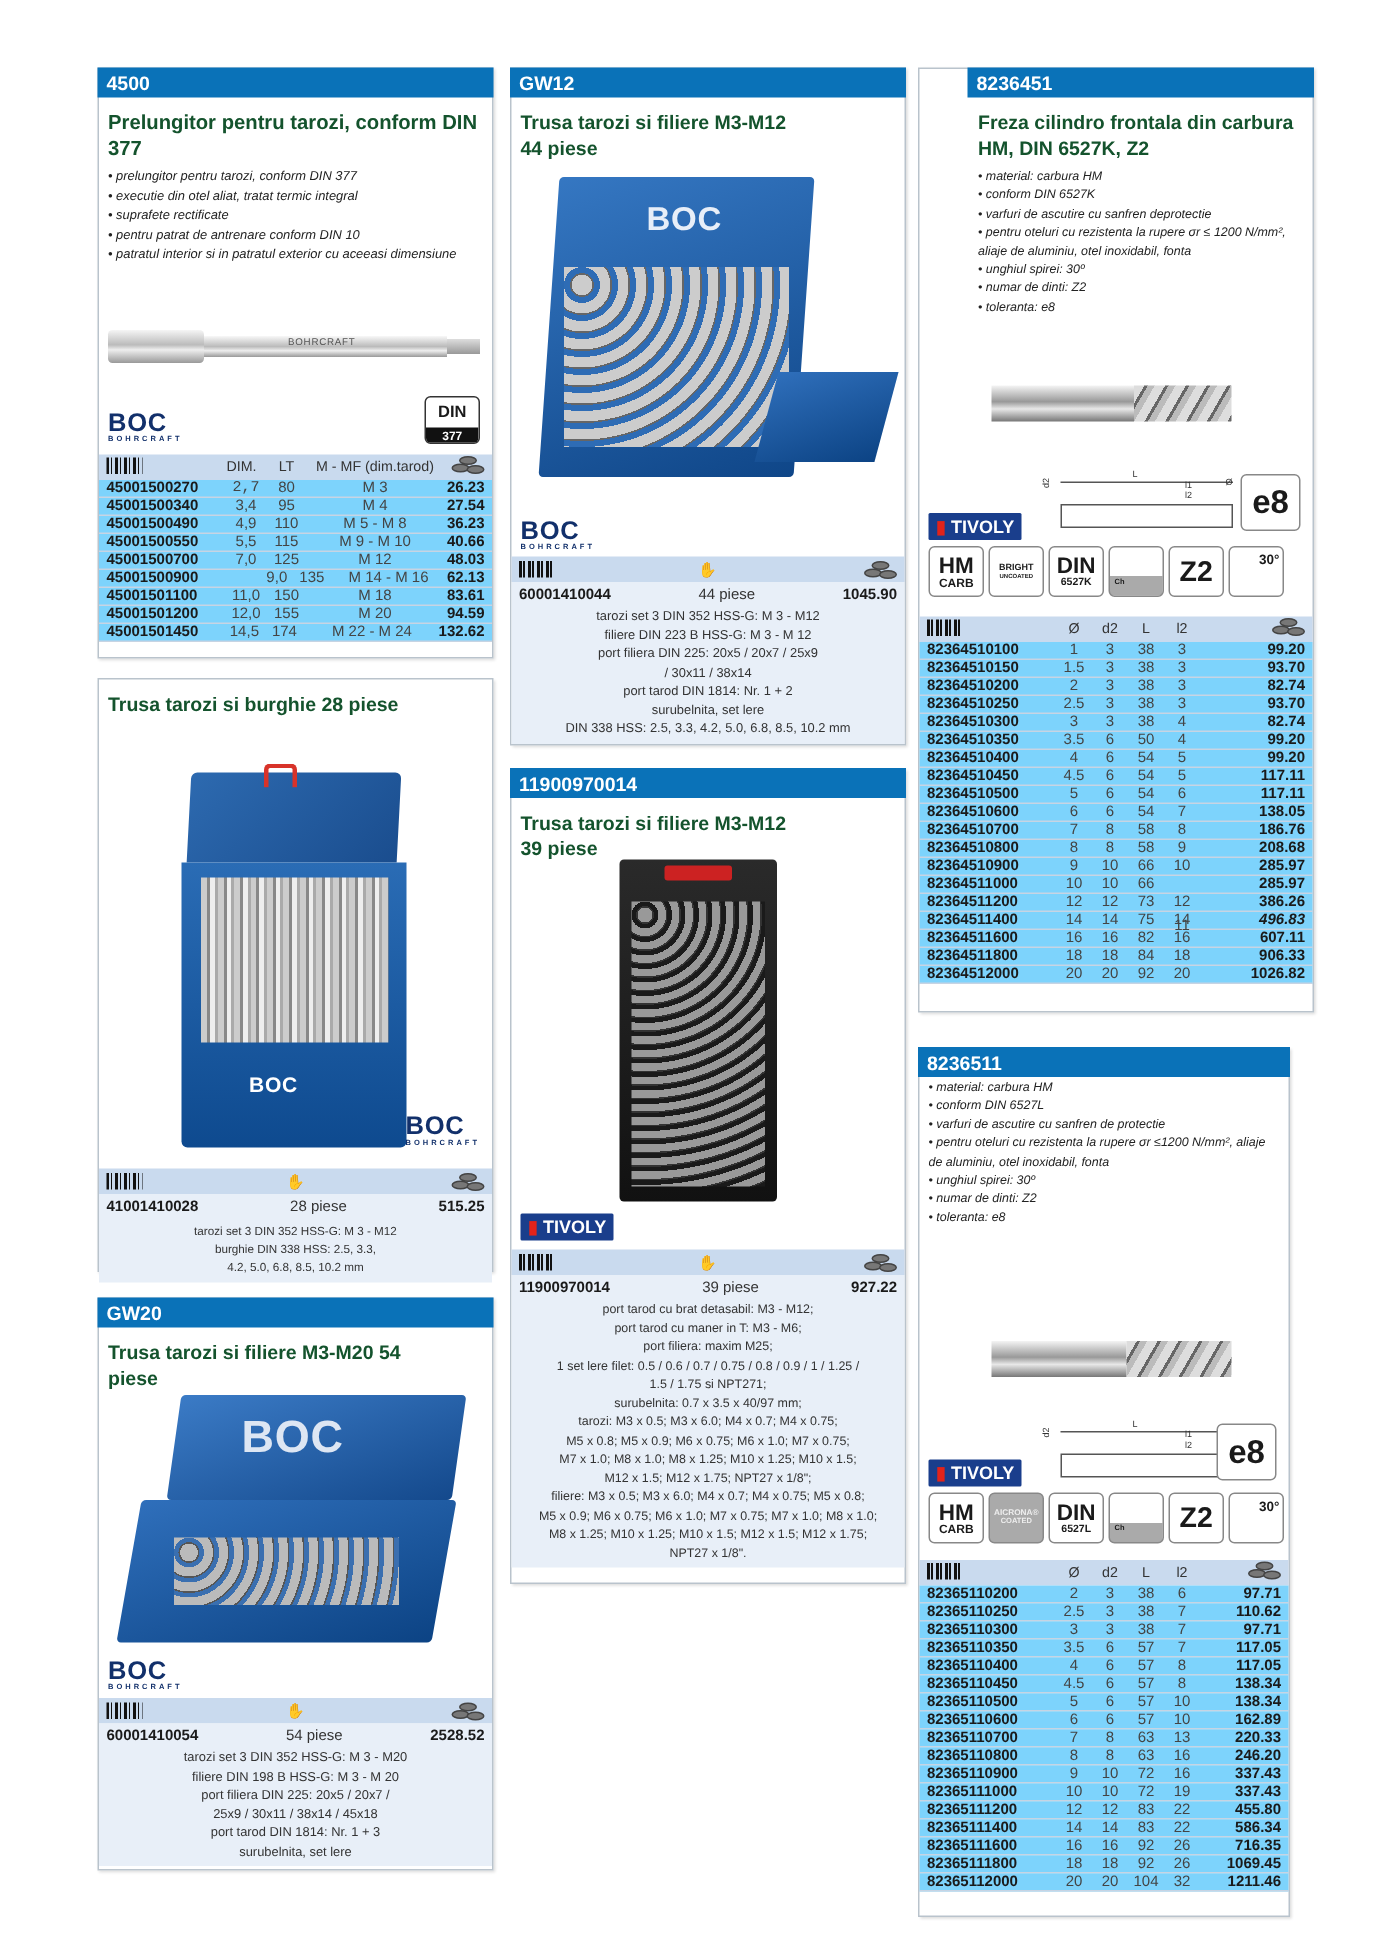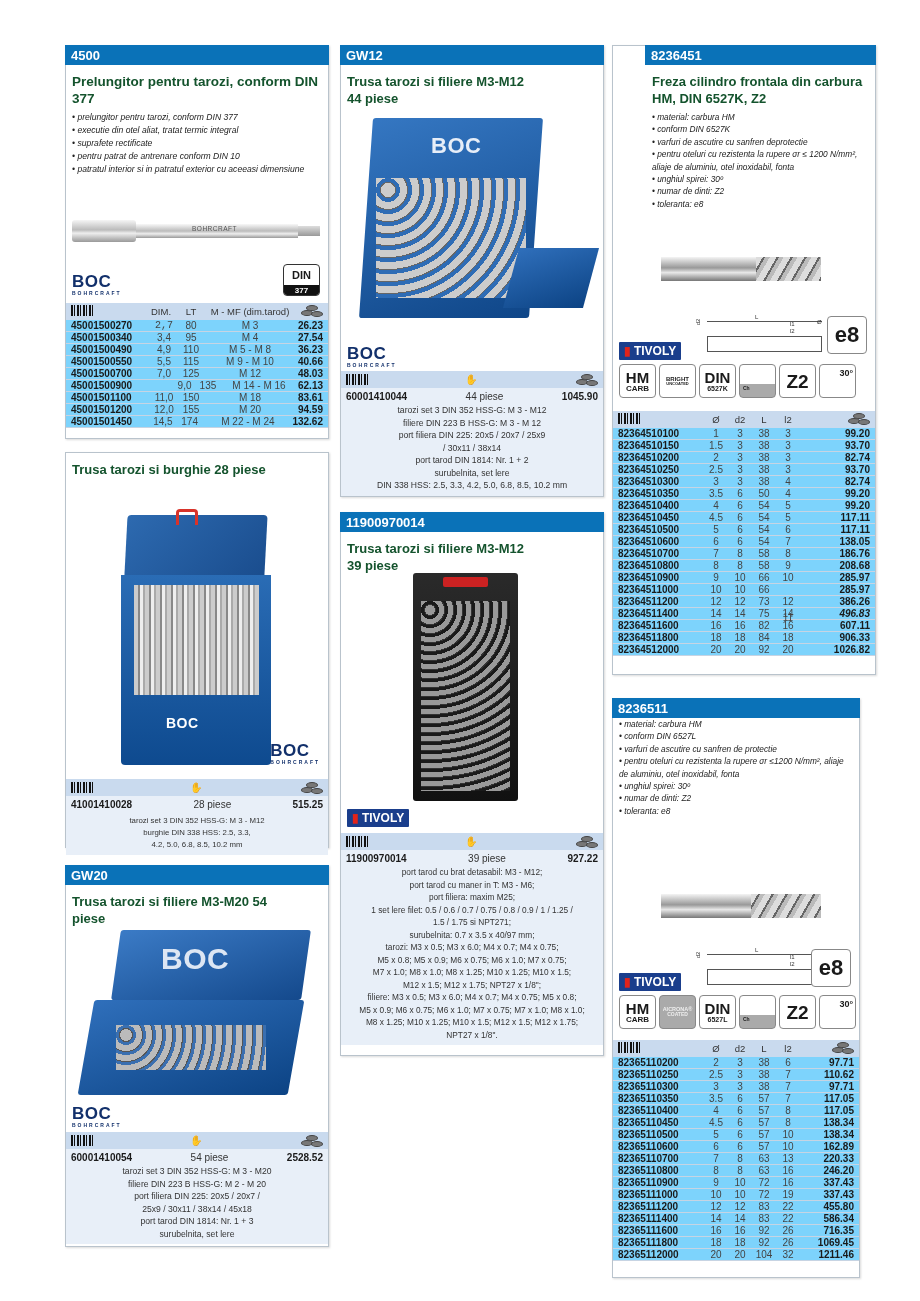--- a/index.html
+++ b/index.html
@@ -185,21 +185,21 @@
         </span>
     </div>
     <div class="set-info">
       <div class="set-top">
           <span class="code">60001410054</span>
           <span class="pcs">54 piese</span>
           <span class="price">2528.52</span>
         </div>
       <div class="set-desc">
         <div>tarozi set 3 DIN 352 HSS-G: M 3 - M20</div>
-        <div>filiere DIN 223 B HSS-G: M 2 - M 20</div>
+        <div>filiere DIN 198 B HSS-G: M 3 - M 20</div>
         <div>port filiera DIN 225: 20x5 / 20x7 /</div>
         <div>25x9 / 30x11 / 38x14 / 45x18</div>
         <div>port tarod DIN 1814: Nr. 1 + 3</div>
         <div>surubelnita, set lere</div>
       </div>
     </div>
   </div>
 </div>
 
 <div class="card" style="left:340px; top:45px; width:264px; height:452px;">

